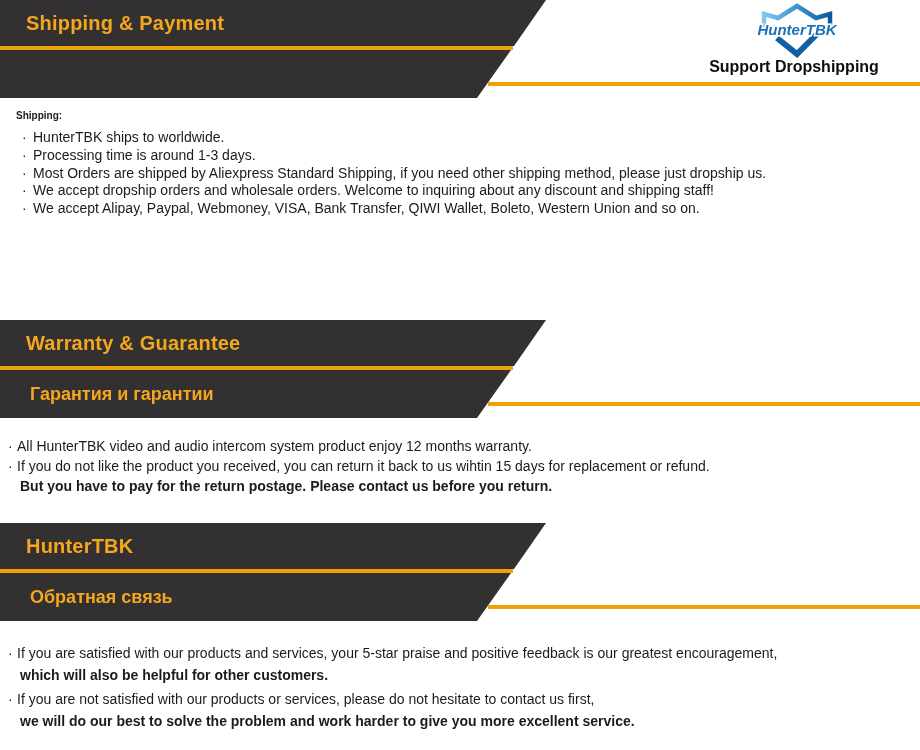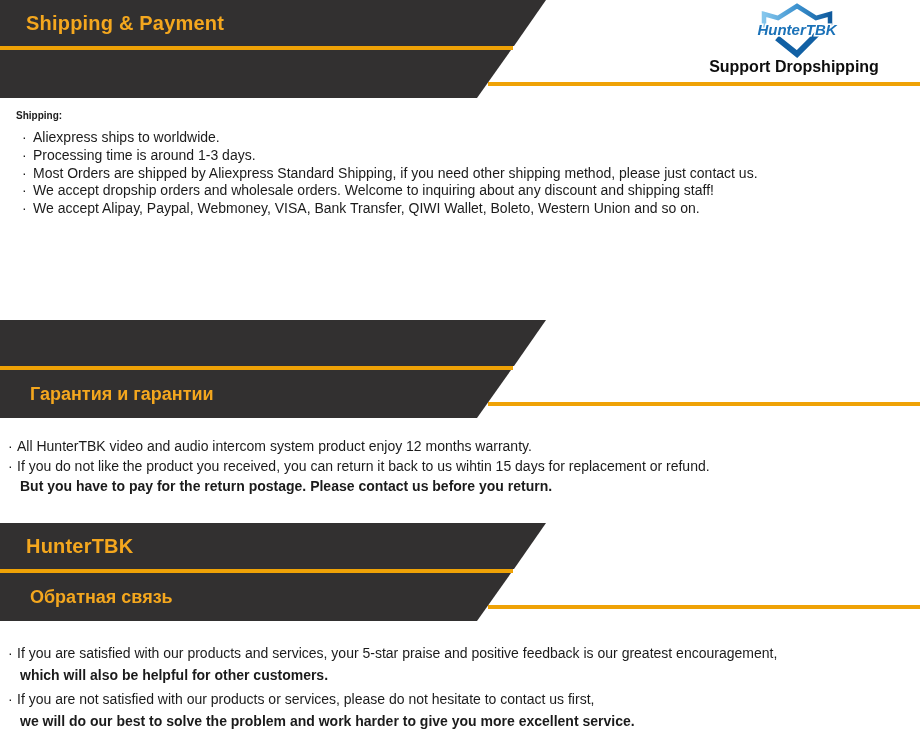--- a/index.html
+++ b/index.html
@@ -73,35 +73,36 @@
         <path d="M35,36 L55,52 L76,31" fill="none" stroke="#1160a4" stroke-width="6"></path>
         <text x="55" y="33" text-anchor="middle" font-size="15" font-weight="bold" font-style="italic" fill="#1b72b8" stroke="#ffffff" stroke-width="3" paint-order="stroke">HunterTBK</text>
       </svg>
     </div>
     <div class="tagline">Support Dropshipping</div>
   </div>
 
   <div class="content c1" style="top:97px">
     <div class="sub-heading">Shipping:</div>
     <div>
-      <div class="bullet">Aliexpress ships to worldwide.</div>
+      <div class="bullet">HunterTBK ships to worldwide.</div>
       <div class="bullet">Processing time is around 1-3 days.</div>
-      <div class="bullet">Most Orders are shipped by Aliexpress Standard Shipping, if you need other shipping method, please just contact us.</div>
+      <div class="bullet">Most Orders are shipped by Aliexpress Standard Shipping, if you need other shipping method, please just dropship us.</div>
       <div class="bullet">We accept dropship orders and wholesale orders. Welcome to inquiring about any discount and shipping staff!</div>
     </div>
     <div>
       <div class="bullet">We accept Alipay, Paypal, Webmoney, VISA, Bank Transfer, QIWI Wallet, Boleto, Western Union and so on.</div>
     </div>
   </div>
 
   <div class="hdr" style="top:320px">
     <div class="bar-en"></div>
     <div class="line-en"></div>
     <div class="bar-ru"></div>
     <div class="line-long"></div>
+    <div class="t-en">Warranty &amp; Guarantee</div>
     <div class="t-ru">Гарантия и гарантии</div>
   </div>
 
   <div class="content c23 c2" style="top:418px">
     <div class="bullet">All HunterTBK video and audio intercom system product enjoy 12 months warranty.</div>
     <div class="bullet">If you do not like the product you received, you can return it back to us wihtin 15 days for replacement or refund.</div>
     <div class="cont">But you have to pay for the return postage. Please contact us before you return.</div>
   </div>
 
   <div class="hdr" style="top:523px">

